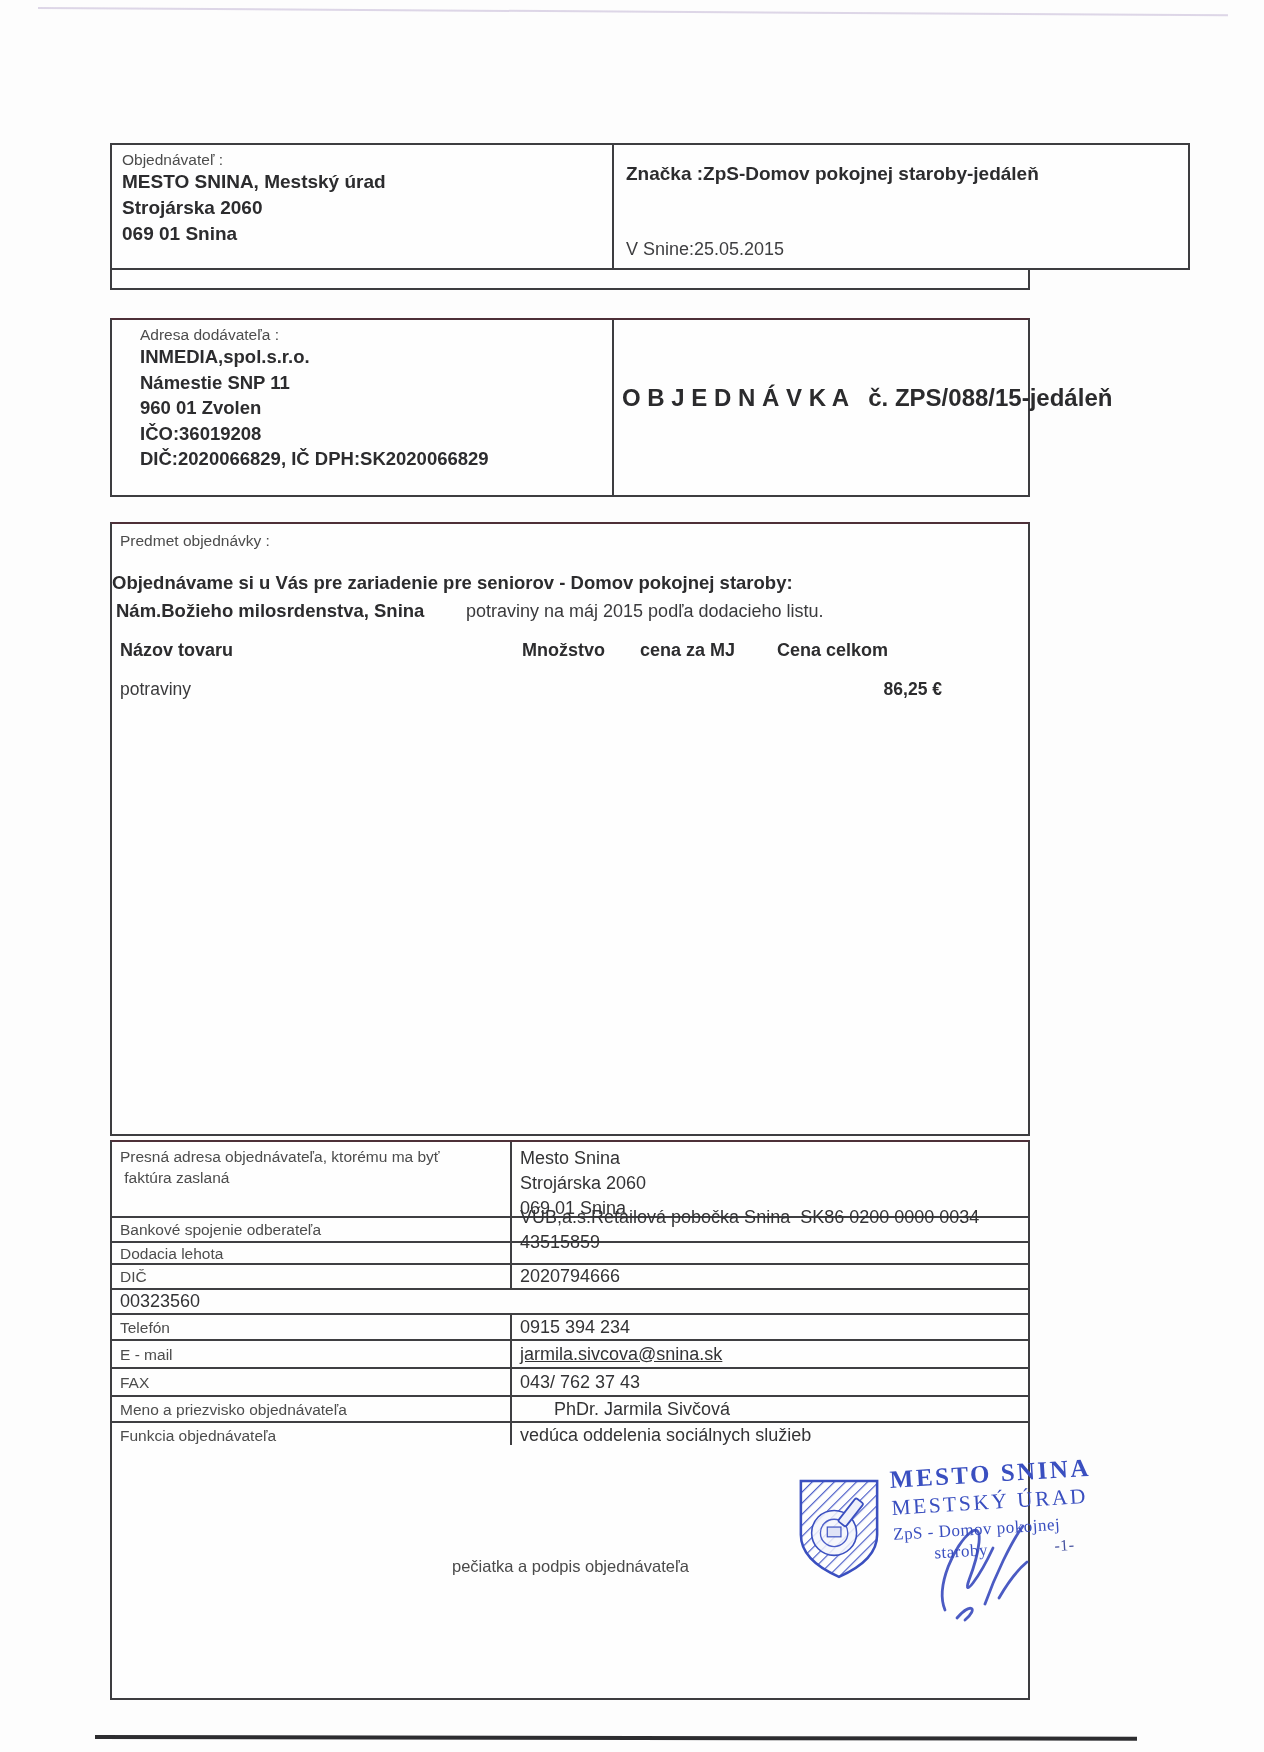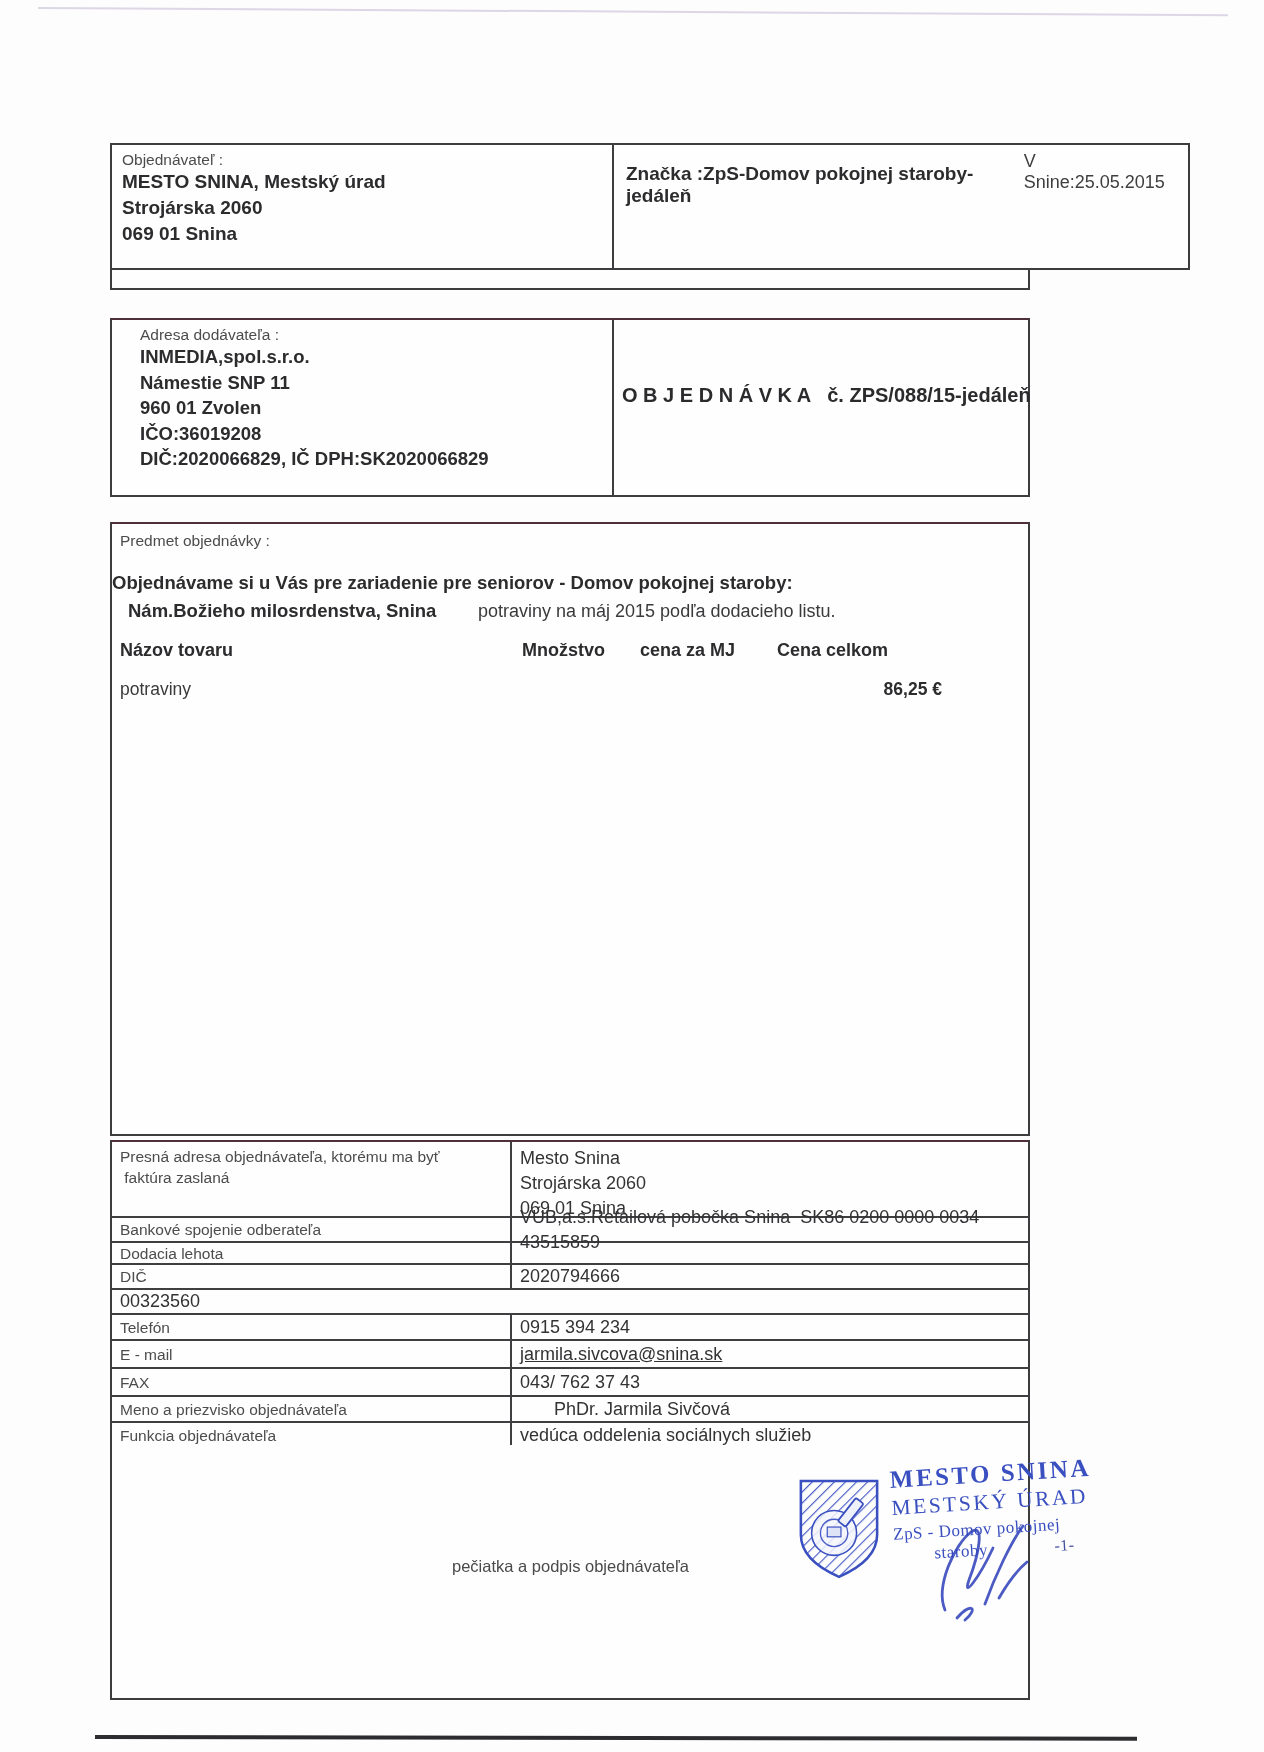--- a/index.html
+++ b/index.html
@@ -18,39 +18,39 @@
     position:absolute; left:95px; top:1735px; width:1042px; height:4px;
     background:#2d2d30; transform:rotate(0.10deg); transform-origin:left center;
   }
   .box { position:absolute; border:2px solid #3d3d40; background:#fefefe; }
   .smalllabel { font-size:15.5px; color:#4c4c4c; }
   .boldline { font-size:19px; font-weight:bold; color:#2c2c2e; line-height:26px; }
 
   
   .box1 { left:110px; top:143px; width:1080px; height:127px; display:flex; }
   .box1 .cell-l { width:502px; border-right:2px solid #3d3d40; padding:6px 10px; }
-  .box1 .cell-r { flex:1; padding:6px 12px; display:flex; flex-direction:row; justify-content:space-between; }
+  .box1 .cell-r { flex:1; padding:6px 12px; display:flex; flex-direction:column; justify-content:space-between; }
   .mark-line { font-size:19px; font-weight:bold; color:#2c2c2e; margin-top:12px; }
   .place-date { font-size:18px; color:#3e3e40; margin-bottom:2px; }
 
   .strip { left:110px; top:270px; width:920px; height:20px;
     border-top:none; border-top-color:#5a2b33; background:#fefefe; }
 
   
   .box2 { left:110px; top:318px; width:920px; height:179px; display:flex; border-top-color:#4e3038; }
   .box2 .cell-l { width:502px; border-right:2px solid #3d3d40; padding:6px 28px; }
   .box2 .cell-l .boldline { line-height:25.5px; font-size:18.5px; }
   .box2 .cell-r { flex:1; padding:6px 10px; position:relative; }
-  .order-no { position:absolute; left:8px; top:64px; font-size:20px; font-weight:bold; color:#2b2b2d; white-space:pre; }
+  .order-no { position:absolute; left:8px; top:64px; font-size:24px; font-weight:bold; color:#2b2b2d; white-space:pre; }
 
   
   .box3 { left:110px; top:522px; width:920px; height:614px; border-top-color:#4e3038; }
   .box3 .subject-label { position:absolute; left:8px; top:8px; }
   .subj1 { position:absolute; left:0; top:48px; font-size:18.5px; font-weight:bold; color:#2c2c2e; }
-  .subj2 { position:absolute; left:16px; top:76px; font-size:18.5px; }
+  .subj2 { position:absolute; left:4px; top:76px; font-size:18.5px; }
   .subj2 .b { font-weight:bold; color:#2c2c2e; }
   .subj2 .n { position:absolute; left:350px; top:1px; font-size:18px; font-weight:normal; color:#3a3a3c; white-space:pre; }
   .ithead { position:absolute; top:116px; font-size:18px; font-weight:bold; color:#2c2c2e; }
   .ithead.c1 { left:8px; } .ithead.c2 { left:410px; } .ithead.c3 { left:528px; } .ithead.c4 { left:665px; }
   .itrow { position:absolute; top:155px; font-size:17.5px; color:#3a3a3c; }
   .itrow.name { left:8px; }
   .itrow.total { left:655px; width:175px; text-align:right; font-weight:bold; color:#2c2c2e; }
 
   
   .dtable { position:absolute; left:110px; top:1140px; width:920px; border:2px solid #3d3d40; border-top-color:#4e3038; background:#fefefe; }

